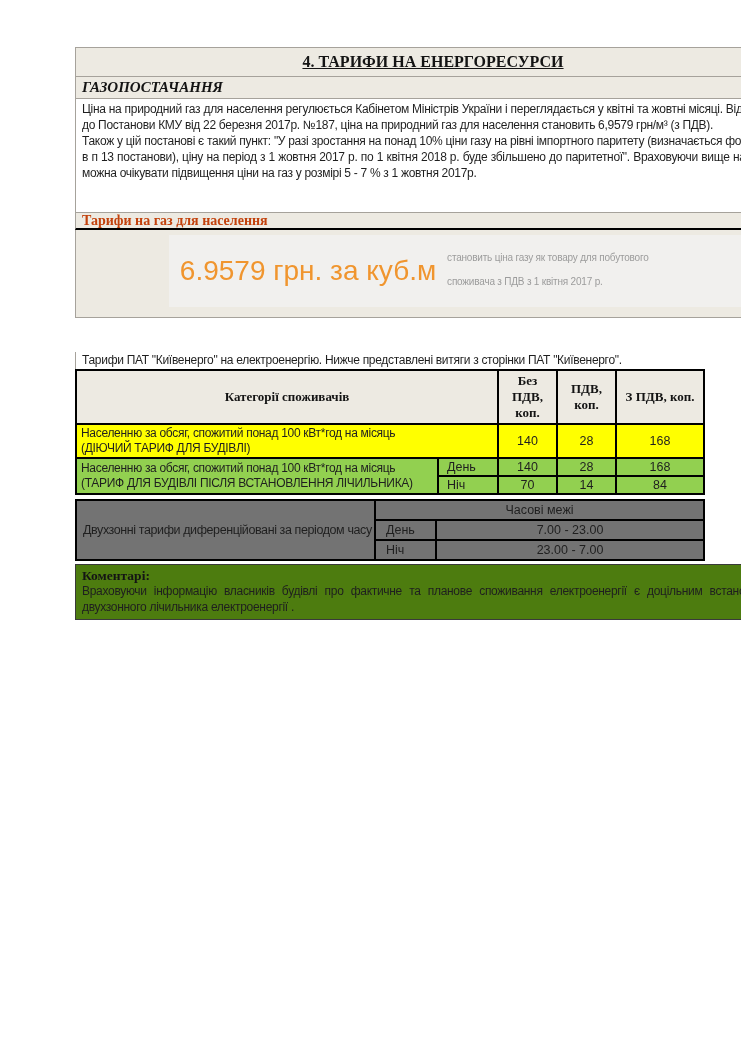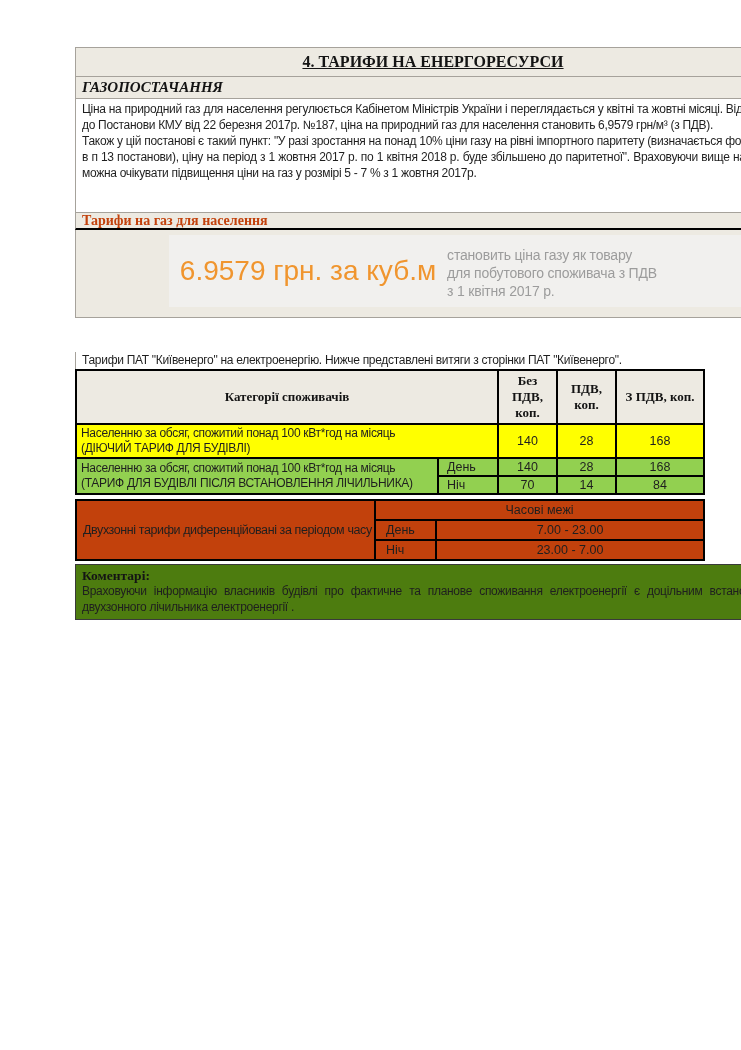--- a/index.html
+++ b/index.html
@@ -71,21 +71,21 @@
     width: 45%;
     display: flex; align-items: center; justify-content: center;
     text-align: left;
     color: #f0952e;
     font-size: 28px; line-height: 34px;
   }
   .price-caption {
     width: 210px;
     padding-top: 11px;
     color: #9c9c9c;
-    font-size: 14px; line-height: 18px; letter-spacing: -0.2px;
+    font-size: 10px; line-height: 24px; letter-spacing: -0.2px;
   }
 
   .gap { height: 34px; background: #ffffff; }
 
   .elec-text {
     background: #ffffff;
     height: 17px;
     padding: 1px 0 0 6px;
     font-size: 12px; letter-spacing: -0.3px;
     border-left: 1px solid #a6a29b; border-right: 1px solid #a6a29b;
@@ -118,21 +118,21 @@
   }
   .period-cell { text-align: left; padding-left: 8px; }
   .nowrap { white-space: nowrap; }
 
   
   .zone-table { margin-top: 4px; }
   .zone-table td {
     border: 2px solid #000000;
     font-size: 12.5px;
     vertical-align: middle;
-    background: #c2410c;
+    background: #737373;
   }
   .zone-table tr { height: 20px; }
   .zone-cat {
     vertical-align: top;
     padding: 15px 6px;
     font-size: 11.8px; letter-spacing: -0.4px;
     white-space: nowrap; overflow: hidden;
   }
   .zone-center { text-align: center; }
   .zone-label { text-align: left; padding-left: 10px; }

